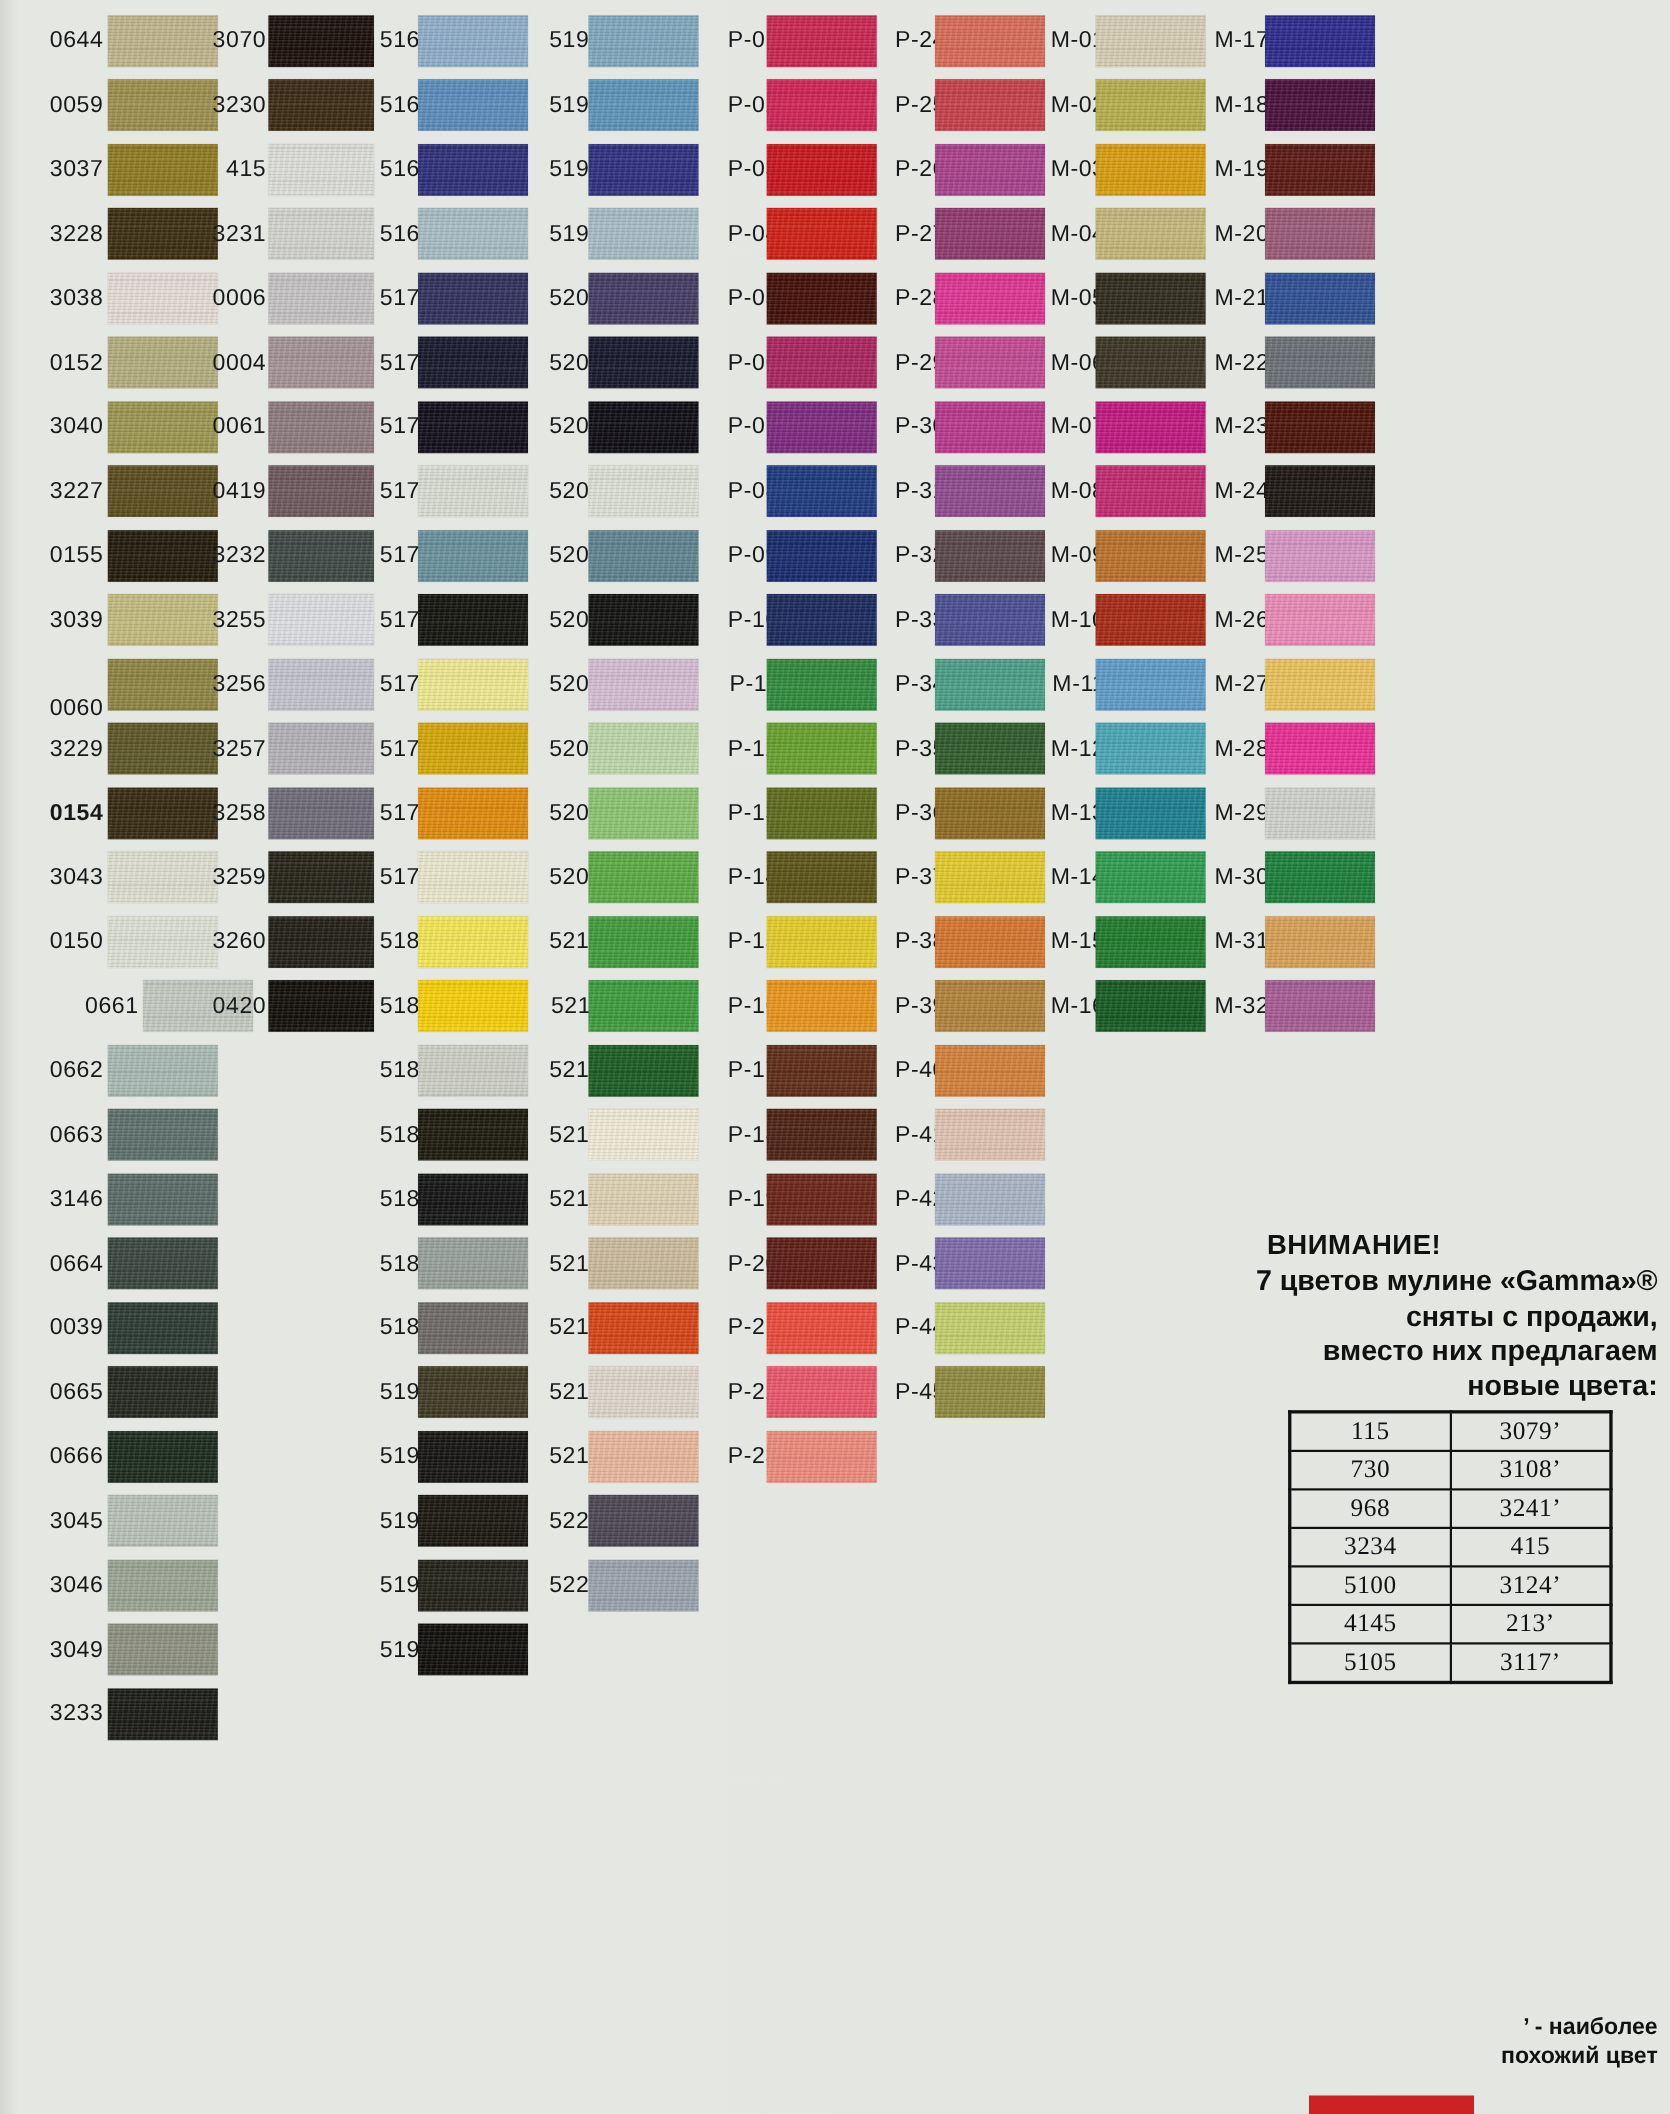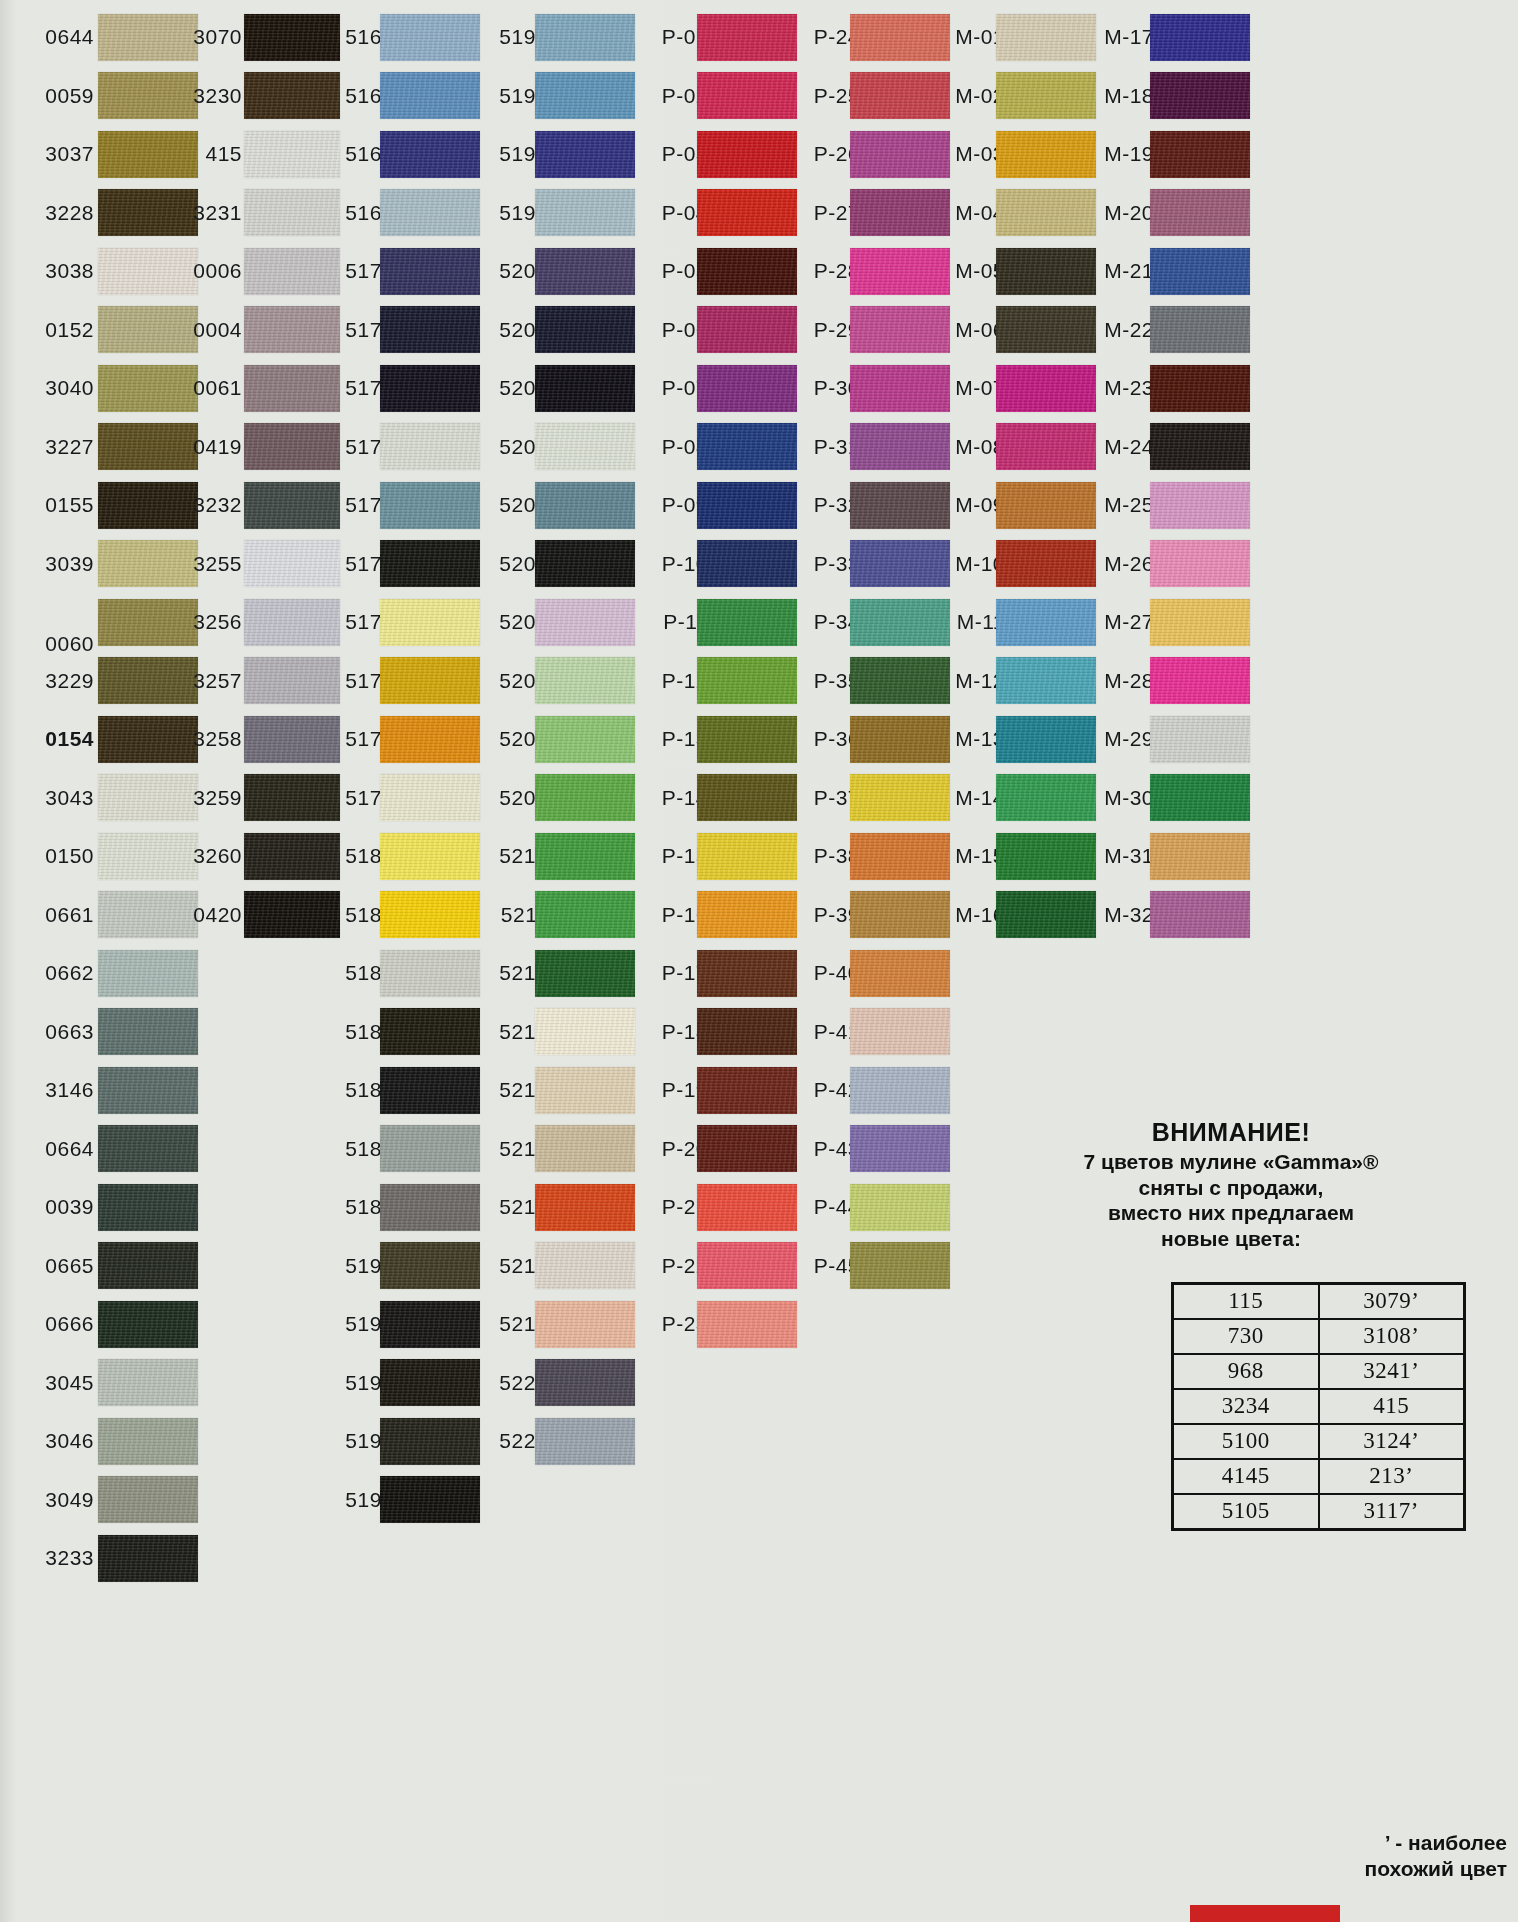--- a/index.html
+++ b/index.html
@@ -79,24 +79,25 @@
     width:552px;
     text-align:center;
   }
   #notice .nhead{
     font-size:25px;
     font-weight:bold;
     letter-spacing:.5px;
     margin-bottom:2px;
   }
   #notice .nline{
-    font-size:21px;
+    font-size:26px;
     font-weight:bold;
     line-height:1.22;
     white-space:nowrap;
+    text-align:right;
   }
   #repl{
     position:absolute;
     left:1171px;
     top:1282px;
     width:295px;
     border:3px solid #111;
     border-collapse:collapse;
     background:#e2e5e0;
   }
@@ -190,21 +191,21 @@
         </div>
         <div class="row">
           <div class="lbl" style="width: 56px;">3043</div>
           <div class="sw" style="width: 100px; margin-left: 4px; background: rgb(221, 221, 208);"></div>
         </div>
         <div class="row">
           <div class="lbl" style="width: 56px;">0150</div>
           <div class="sw" style="width: 100px; margin-left: 4px; background: rgb(220, 223, 210);"></div>
         </div>
         <div class="row">
-          <div class="lbl" style="width: 56px;">0661</div>
+          <div class="lbl" style="width: 56px; margin-left: 32px;">0661</div>
           <div class="sw" style="width: 100px; margin-left: 4px; background: rgb(195, 201, 193);"></div>
         </div>
         <div class="row">
           <div class="lbl" style="width: 56px;">0662</div>
           <div class="sw" style="width: 100px; margin-left: 4px; background: rgb(169, 185, 180);"></div>
         </div>
         <div class="row">
           <div class="lbl" style="width: 56px;">0663</div>
           <div class="sw" style="width: 100px; margin-left: 4px; background: rgb(93, 112, 108);"></div>
         </div>

